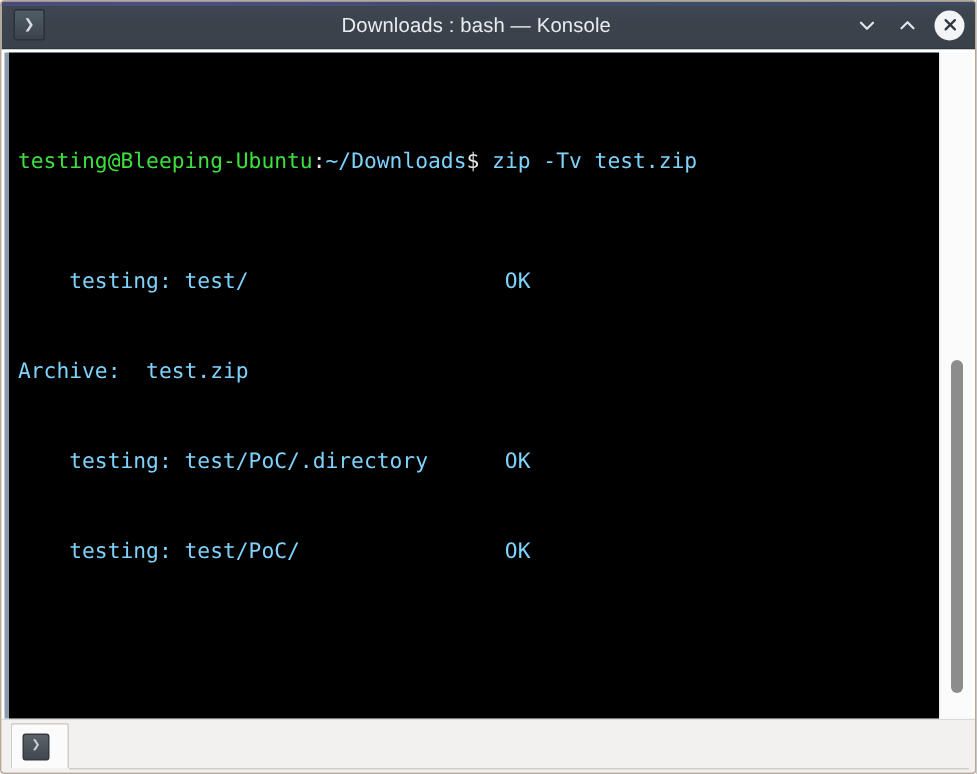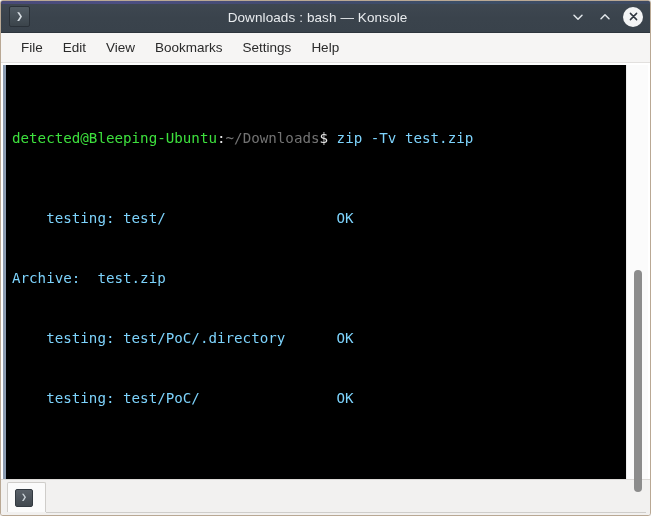--- a/index.html
+++ b/index.html
@@ -152,21 +152,21 @@
   .term-lines {
     font-family: "DejaVu Sans Mono", monospace;
     font-size: 14.2px;
     line-height: 20px;
     white-space: pre;
     color: #d8d8d8;
     padding-left: 6px;
   }
   .ln { height: 20px; }
   .c-green  { color: #3de03d; }
-  .c-blue   { color: #737373; }
+  .c-blue   { color: #7dd3fc; }
   .c-white  { color: #e6e6e6; }
   .c-gray   { color: #7dd3fc; }
 
   
   .scrollbar {
     flex: 0 0 22px;
     background: #fbfbfb;
     border-left: 1px solid #ededed;
     position: relative;
     box-sizing: border-box;
@@ -261,36 +261,28 @@
           </svg>
         </div>
         <div class="win-btn close">
           <svg width="13" height="13" viewBox="0 0 13 13">
             <path d="M3.4 3.4 L9.6 9.6 M9.6 3.4 L3.4 9.6" fill="none" stroke="currentColor" stroke-width="1.5" stroke-linecap="round"></path>
           </svg>
         </div>
       </div>
     </div>
 
-    <div class="menubar">
-      <div class="menu-item">File</div>
-      <div class="menu-item">Edit</div>
-      <div class="menu-item">View</div>
-      <div class="menu-item">Bookmarks</div>
-      <div class="menu-item">Settings</div>
-      <div class="menu-item">Help</div>
-    </div>
 
     <div class="term-wrap">
       <div class="term-left-edge"></div>
 
       <div class="terminal">
         <div class="term-lines">
 
-          <div class="ln"><span class="c-green">detected@Bleeping-Ubuntu</span><span class="c-white">:</span><span class="c-blue">~/Downloads</span><span class="c-white">$</span><span class="c-gray"> zip -Tv test.zip</span></div>
+          <div class="ln"><span class="c-green">testing@Bleeping-Ubuntu</span><span class="c-white">:</span><span class="c-blue">~/Downloads</span><span class="c-white">$</span><span class="c-gray"> zip -Tv test.zip</span></div>
 
           <div class="ln c-gray">    testing: test/                    OK</div>
           <div class="ln c-gray">Archive:  test.zip</div>
           <div class="ln c-gray">    testing: test/PoC/.directory      OK</div>
           <div class="ln c-gray">    testing: test/PoC/                OK</div>
           
 
           
 
         </div>

